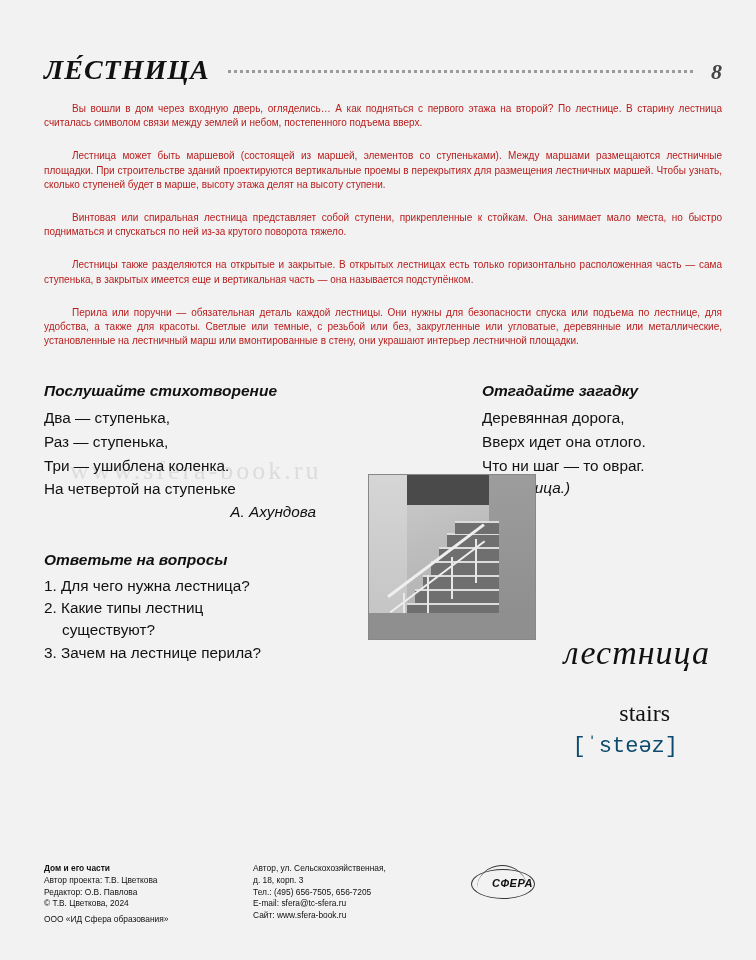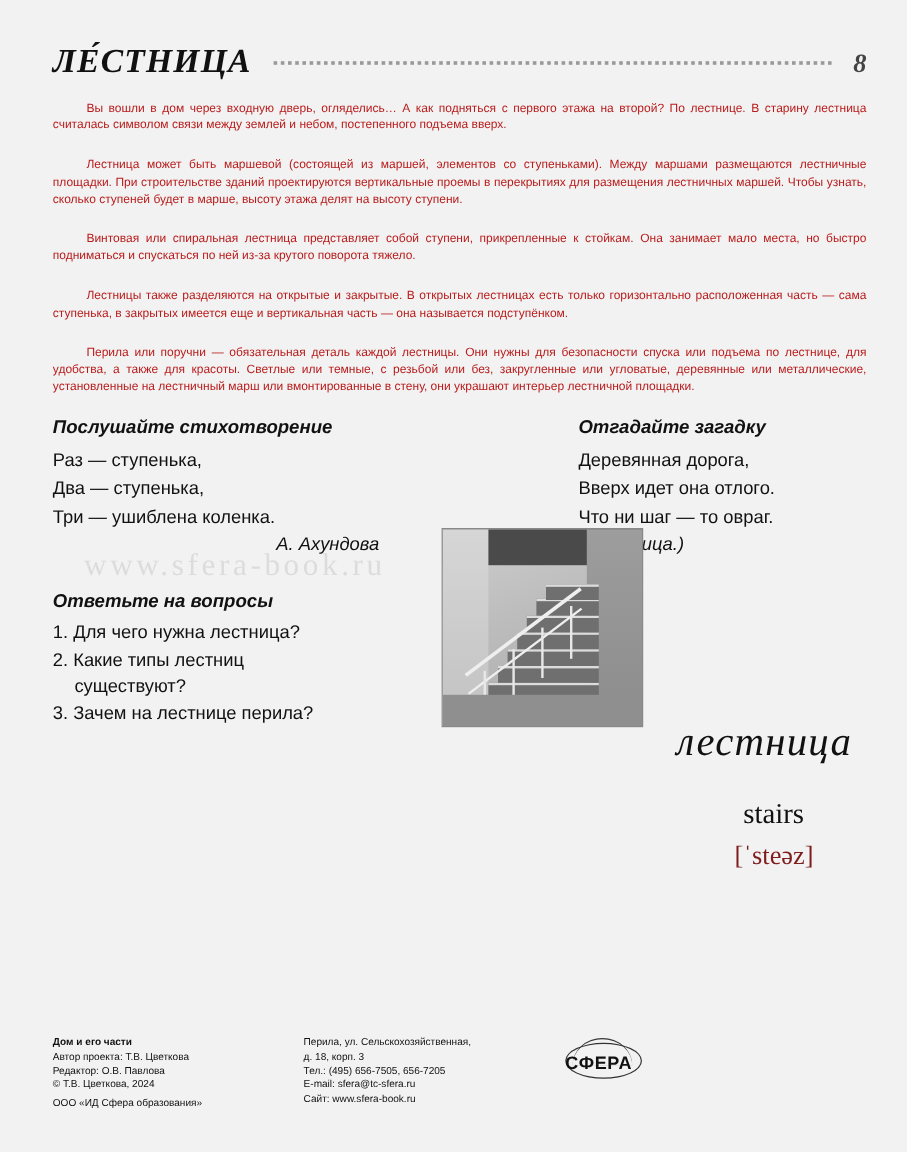--- a/index.html
+++ b/index.html
@@ -13,21 +13,21 @@
     font-family: "Liberation Sans", sans-serif;
     color: #111;
     overflow: hidden;
   }
   .page {
     position: relative;
     width: 756px;
     height: 960px;
     background: #f2f2f2;
     box-sizing: border-box;
-    padding: 30px 34px 0 44px;
+    padding: 48px 34px 0 44px;
   }
 
   
   .header {
     display: flex;
     align-items: baseline;
     gap: 10px;
     margin-top: 6px;
   }
   .header-title {
@@ -78,21 +78,21 @@
     color: rgba(120,120,120,0.18);
     letter-spacing: 3px;
     font-family: "Liberation Serif", serif;
     pointer-events: none;
     user-select: none;
   }
 
   
   .lower {
     position: relative;
-    margin-top: 18px;
+    margin-top: 34px;
     height: 330px;
   }
   .col-left {
     position: absolute;
     left: 0;
     top: 0;
     width: 300px;
   }
   .col-right {
     position: absolute;
@@ -192,23 +192,23 @@
     right: 52px;
     top: 318px;
     font-family: "Liberation Serif", serif;
     font-size: 24px;
     color: #111;
   }
   .word-ipa {
     position: absolute;
     right: 44px;
     top: 352px;
-    font-family: Liberation Serif, serif;
+    font-family: Liberation Mono, monospace;
     font-size: 22px;
-    color: #7f1d1d;
+    color: #0c4a6e;
   }
 
   
   .footer {
     position: absolute;
     left: 44px;
     right: 34px;
     bottom: 34px;
     display: flex;
     align-items: flex-start;
@@ -230,25 +230,26 @@
     position: absolute;
     left: 0; top: 6px;
     width: 62px; height: 28px;
     border: 1.4px solid #333;
     border-radius: 50%;
   }
   .logo-text {
     position: absolute;
     left: 0; top: 13px;
     width: 62px;
-    text-align: left;
-    font-size: 15px;
+    text-align: right;
+    font-size: 11px;
     font-weight: bold;
     letter-spacing: 0.5px;
     font-family: "Liberation Sans", sans-serif;
+    font-style: italic;
   }
   .logo-arc {
     position: absolute;
     left: 6px; top: 2px;
     width: 50px; height: 22px;
     border-top: 1.4px solid #333;
     border-radius: 50%/100% 100% 0 0;
   }
 </style>
 </head>
@@ -269,23 +270,24 @@
     <p>Лестницы также разделяются на открытые и закрытые. В открытых лестницах есть только горизонтально расположенная часть — сама ступенька, в закрытых имеется еще и вертикальная часть — она называется подступёнком.</p>
     <p>Перила или поручни — обязательная деталь каждой лестницы. Они нужны для безопасности спуска или подъема по лестнице, для удобства, а также для красоты. Светлые или темные, с резьбой или без, закругленные или угловатые, деревянные или металлические, установленные на лестничный марш или вмонтированные в стену, они украшают интерьер лестничной площадки.</p>
   </div>
 
   <div class="watermark">www.sfera-book.ru</div>
 
   <div class="lower">
 
     <div class="col-left">
       <div class="sec-title">Послушайте стихотворение</div>
+      <div class="poem-line">Два — ступенька,</div>
       <div class="poem-line">Раз — ступенька,</div>
-      <div class="poem-line">Два — ступенька,</div>
       <div class="poem-line">Три — ушиблена коленка.</div>
+      <div class="poem-line">На четвертой на ступеньке</div>
       <div class="poem-author">А. Ахундова</div>
 
       <div class="questions">
         <div class="sec-title">Ответьте на вопросы</div>
         <div class="q-item">1. Для чего нужна лестница?</div>
         <div class="q-item">2. Какие типы лестниц</div>
         <div class="q-item q-sub">существуют?</div>
         <div class="q-item">3. Зачем на лестнице перила?</div>
       </div>
     </div>
@@ -325,21 +327,21 @@
 
   <div class="footer">
     <div class="footer-col1">
       <div class="footer-line-bold">Дом и его части</div>
       <div>Автор проекта: Т.В. Цветкова</div>
       <div>Редактор: О.В. Павлова</div>
       <div>© Т.В. Цветкова, 2024</div>
       <div style="margin-top:4px;">ООО «ИД Сфера образования»</div>
     </div>
     <div class="footer-col2">
-      <div>Перила, ул. Сельскохозяйственная,</div>
+      <div>Автор, ул. Сельскохозяйственная,</div>
       <div>д. 18, корп. 3</div>
       <div>Тел.: (495) 656-7505, 656-7205</div>
       <div>E-mail: sfera@tc-sfera.ru</div>
       <div>Сайт: www.sfera-book.ru</div>
     </div>
     <div class="logo">
       <div class="logo-ellipse"></div>
       <div class="logo-arc"></div>
       <div class="logo-text">СФЕРА</div>
     </div>

